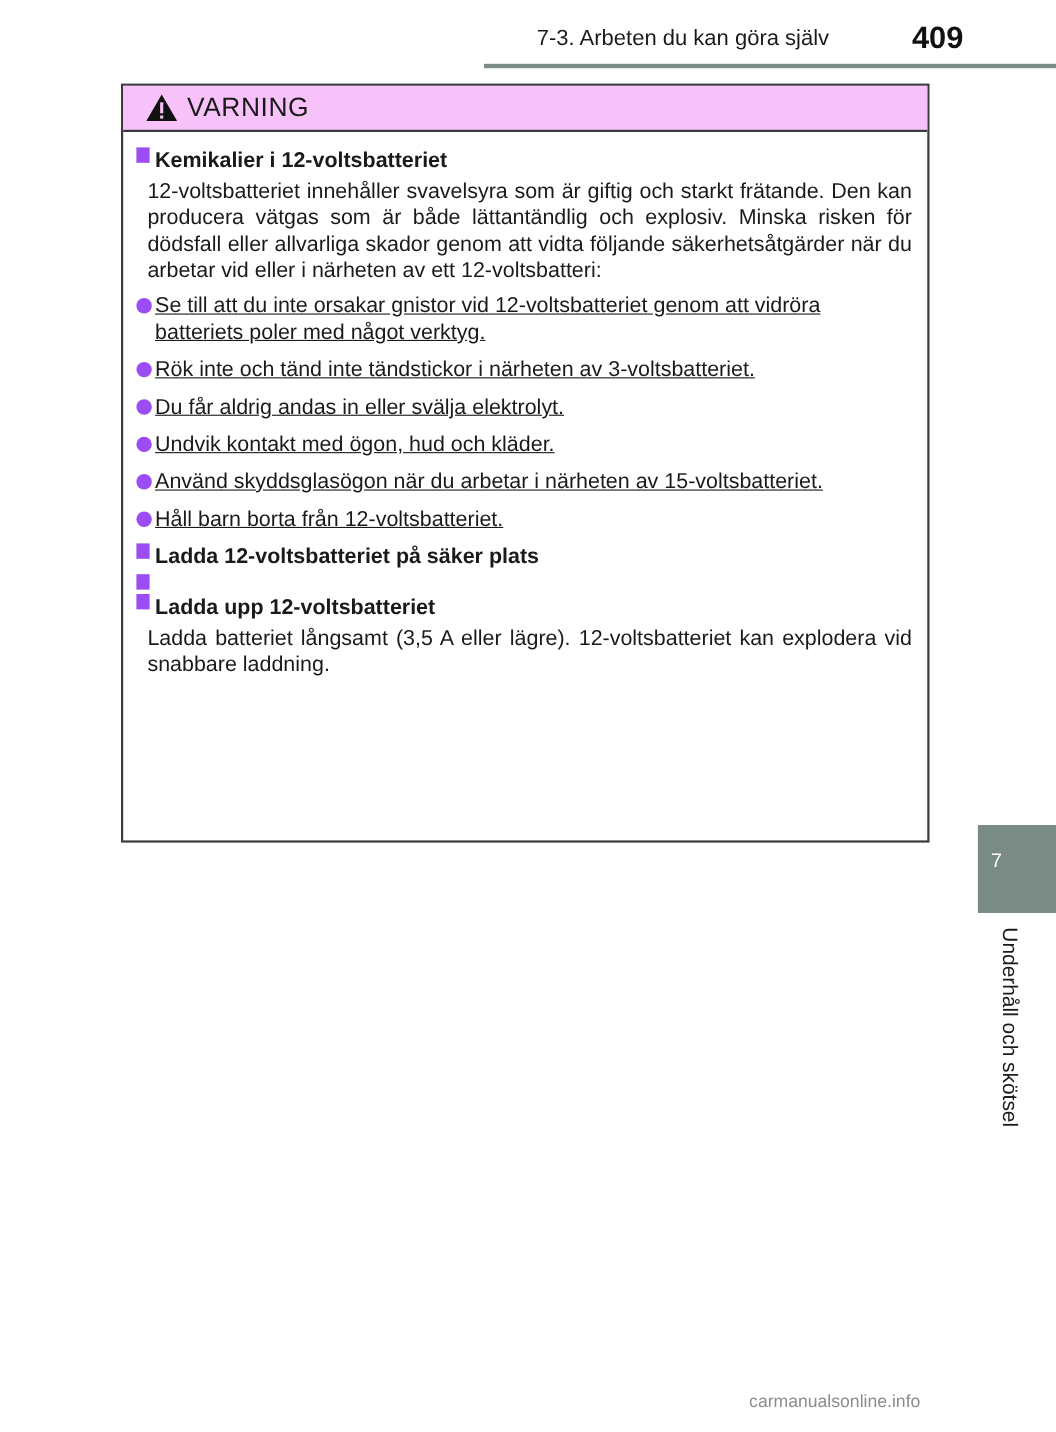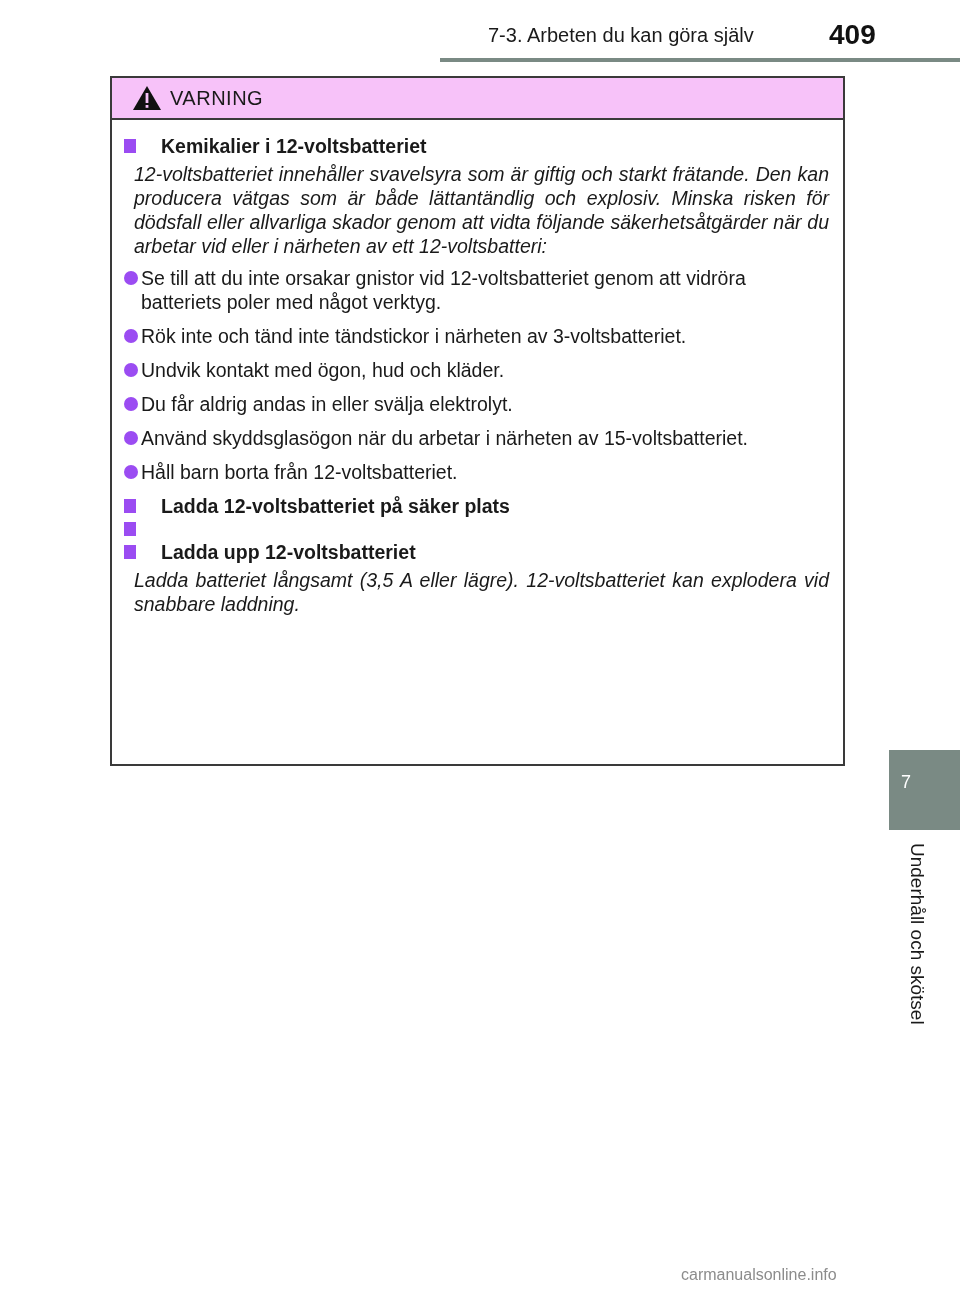--- a/index.html
+++ b/index.html
@@ -18,30 +18,30 @@
     }
     .warning-box {
       position: absolute; left: 110px; top: 76px; width: 735px; height: 690px;
       border: 2px solid #3a3a3a; box-sizing: border-box; background: #fff;
     }
     .warning-head {
       height: 40px; background: #f7c2f9; border-bottom: 2px solid #3a3a3a;
       display: flex; align-items: center; padding-left: 20px;
     }
     .warn-icon { width: 30px; height: 26px; margin-right: 8px; display: inline-block; }
-    .warning-title { font-size: 20px; letter-spacing: 0.5px; color: #1a1a1a; }
+    .warning-title { font-size: 24px; letter-spacing: 0.5px; color: #1a1a1a; }
     .warning-body { padding: 14px 14px 0 12px; font-size: 19.5px; line-height: 24px; }
     .section-title {
-      font-weight: bold; display: flex; align-items: center; margin-bottom: 4px; gap: 20px;
+      font-weight: bold; display: flex; margin-bottom: 4px;
     }
     .square-bullet {
       width: 12px; height: 14px; background: #9b4cf2; display: inline-block; margin-right: 5px;
     }
-    .para { padding-left: 10px; text-align: justify; margin-bottom: 8px; font-style: italic; }
-    .bullet-item { display: flex; padding-left: 0; margin-bottom: 10px; }
+    .para { padding-left: 10px; text-align: justify; margin-bottom: 8px; }
+    .bullet-item { display: flex; padding-left: 0; margin-bottom: 10px; text-decoration: underline; }
     .dot {
       flex: 0 0 14px; width: 14px; height: 14px; border-radius: 50%; background: #9b4cf2;
       margin-top: 5px; margin-right: 3px;
     }
     .bullet-text { flex: 1; }
     .side-tab {
       position: absolute; left: 889px; top: 750px; width: 71px; height: 80px; background: #7a8a84;
     }
     .side-tab-num {
       position: absolute; left: 12px; top: 22px; color: #ffffff; font-size: 18px;
@@ -84,25 +84,25 @@
     <div class="bullet-item">
       <span class="dot"></span>
       <span class="bullet-text">Se till att du inte orsakar gnistor vid 12-voltsbatteriet genom att vidröra batteriets poler med något verktyg.</span>
     </div>
     <div class="bullet-item">
       <span class="dot"></span>
       <span class="bullet-text">Rök inte och tänd inte tändstickor i närheten av 3-voltsbatteriet.</span>
     </div>
     <div class="bullet-item">
       <span class="dot"></span>
-      <span class="bullet-text">Undvik kontakt med ögon, hud och kläder.</span>
+      <span class="bullet-text">Du får aldrig andas in eller svälja elektrolyt.</span>
     </div>
     <div class="bullet-item">
       <span class="dot"></span>
-      <span class="bullet-text">Du får aldrig andas in eller svälja elektrolyt.</span>
+      <span class="bullet-text">Undvik kontakt med ögon, hud och kläder.</span>
     </div>
     <div class="bullet-item">
       <span class="dot"></span>
       <span class="bullet-text">Använd skyddsglasögon när du arbetar i närheten av 15-voltsbatteriet.</span>
     </div>
     <div class="bullet-item">
       <span class="dot"></span>
       <span class="bullet-text">Håll barn borta från 12-voltsbatteriet.</span>
     </div>
 

